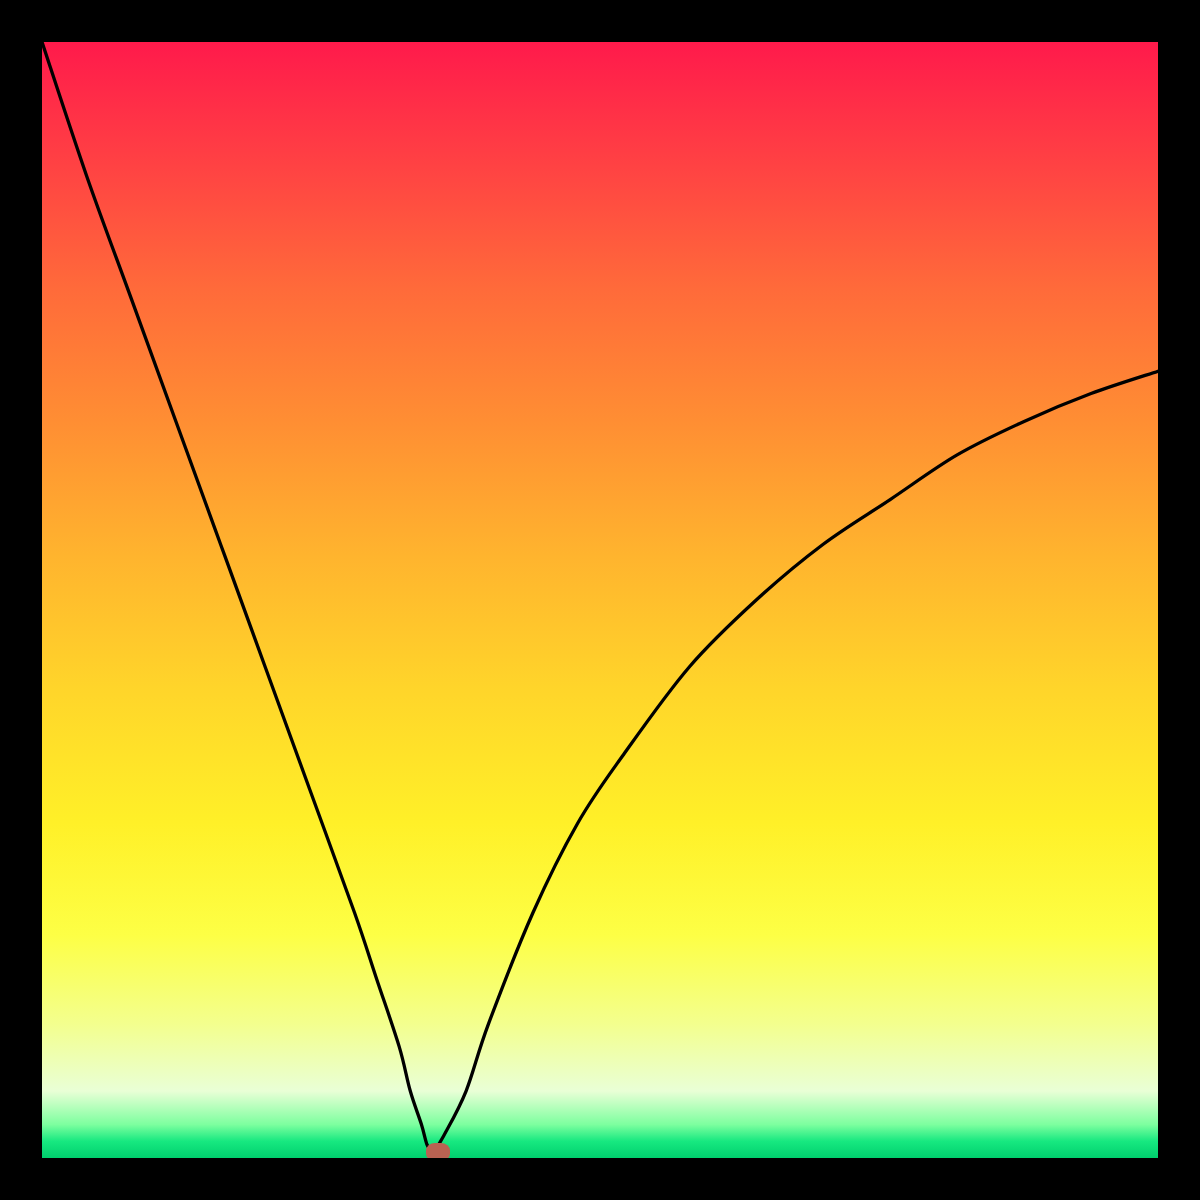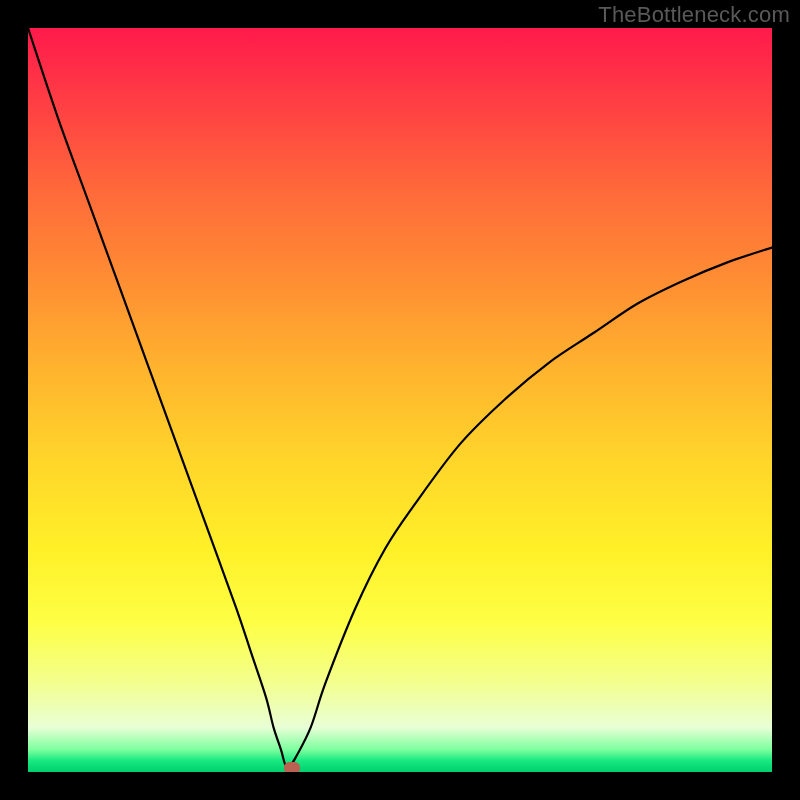--- a/index.html
+++ b/index.html
@@ -68,21 +68,20 @@
     border-radius: 6px / 5px;
     background: #b96252;
     transform: translate(-50%, -50%);
     z-index: 3;
   }
 </style>
 </head>
 <body>
 
 <div class="frame">
-  <div class="watermark">TheBottleneck.com</div>
 
   <div class="plot-area">
     <div class="gradient"></div>
     <svg class="curve" viewBox="0 0 744 744" preserveAspectRatio="none">
       <path fill="none" stroke="#000" stroke-width="2.2" stroke-linejoin="round" stroke-linecap="round" d="M 0 0 C 4.96 14.879999999999995, 19.840000000000003 60.75999999999998, 29.76 89.27999999999997 C 39.68 117.79999999999997, 49.6 143.84, 59.52 171.12 C 69.44 198.4, 79.36 225.67999999999998, 89.28 252.95999999999998 C 99.2 280.23999999999995, 109.12 307.52, 119.04 334.79999999999995 C 128.96 362.0799999999999, 138.88000000000002 389.35999999999996, 148.8 416.64 C 158.72 443.92, 168.64 471.20000000000005, 178.56 498.48 C 188.48000000000002 525.76, 200.88000000000002 559.2399999999999, 208.32000000000002 580.3199999999999 C 215.76000000000002 601.4, 218.23999999999998 610.08, 223.2 624.96 C 228.16 639.84, 234.36 657.2, 238.08 669.6 C 241.8 682, 243.04000000000002 690.6800000000001, 245.52 699.36 C 248 708.04, 251.10000000000002 715.728, 252.96 721.68 C 254.82 727.632, 255.44 731.848, 256.68 735.072 C 257.92 738.296, 259.78 740.032, 260.4 741.024 C 261.02 742.016, 259.15999999999997 743.008, 260.4 741.024 C 261.64 739.04, 264.11999999999995 736.064, 267.84 729.12 C 271.56 722.176, 277.76 711.76, 282.72 699.36 C 287.68000000000006 686.96, 290.16 674.5600000000001, 297.6 654.72 C 305.04 634.88, 317.44 602.64, 327.36 580.3199999999999 C 337.28000000000003 557.9999999999999, 347.2 538.16, 357.12 520.8 C 367.04 503.43999999999994, 374.48 493.52000000000004, 386.88 476.16 C 399.28 458.8, 416.64 434, 431.52 416.64 C 446.4 399.28, 461.28000000000003 385.64, 476.16 372 C 491.04 358.36, 505.91999999999996 345.9599999999999, 520.8 334.79999999999995 C 535.68 323.64, 550.5600000000001 314.96000000000004, 565.44 305.04 C 580.32 295.12, 595.1999999999999 283.96, 610.0799999999999 275.28 C 624.9599999999999 266.59999999999997, 639.84 259.78, 654.72 252.95999999999998 C 669.6 246.14, 684.48 239.93999999999994, 699.36 234.35999999999996 C 714.24 228.77999999999997, 736.56 221.96, 744 219.48000000000002"></path>
     </svg>
     <div class="marker" style="left: 264.12px; top: 739.536px;"></div>
   </div>
 </div>
 

